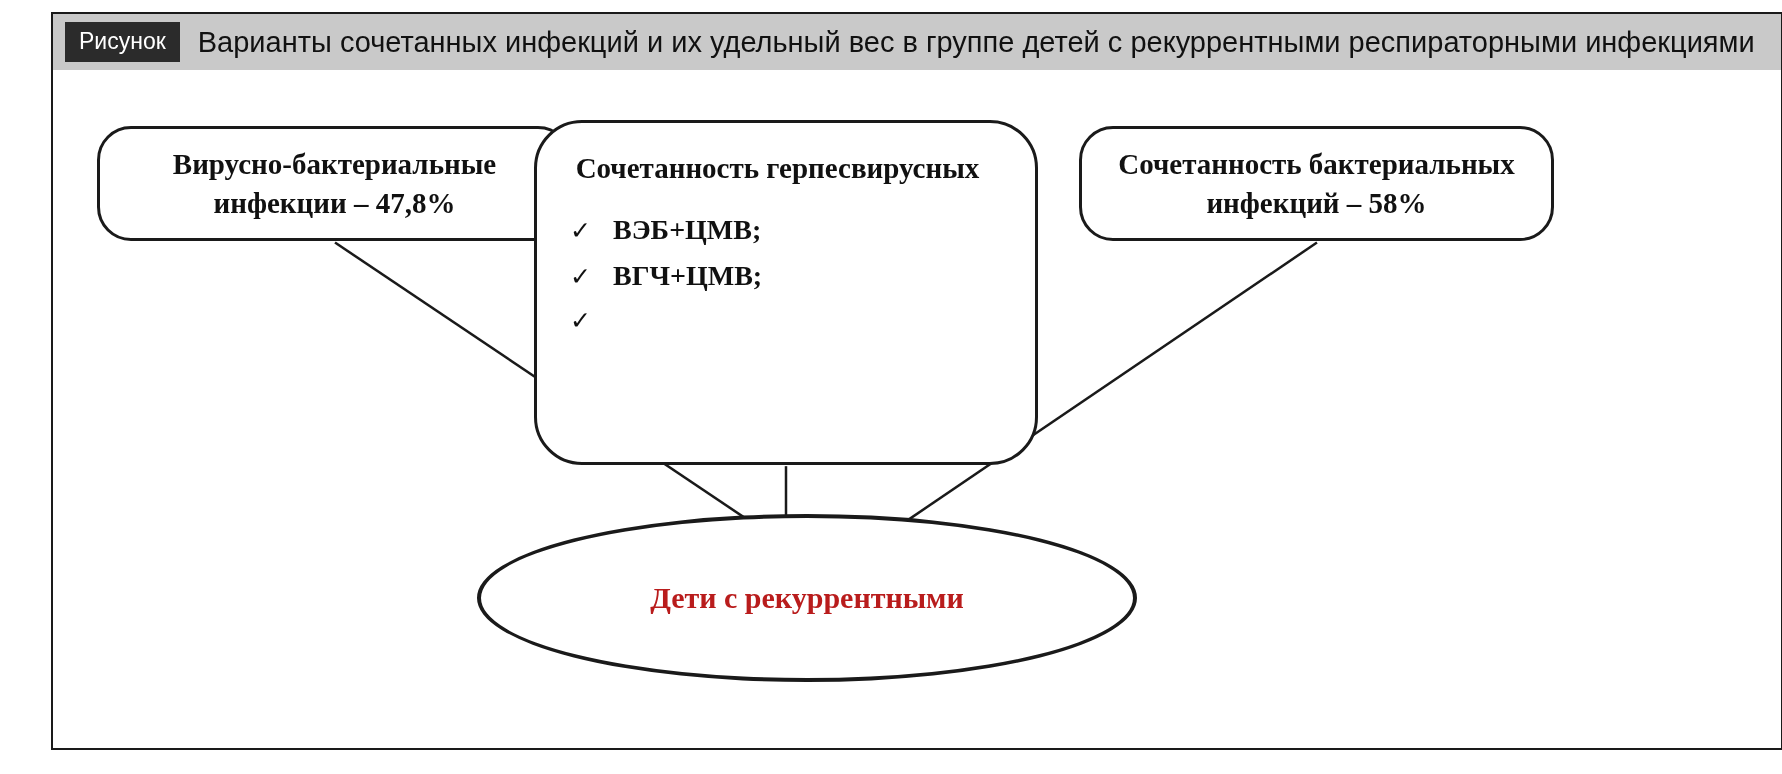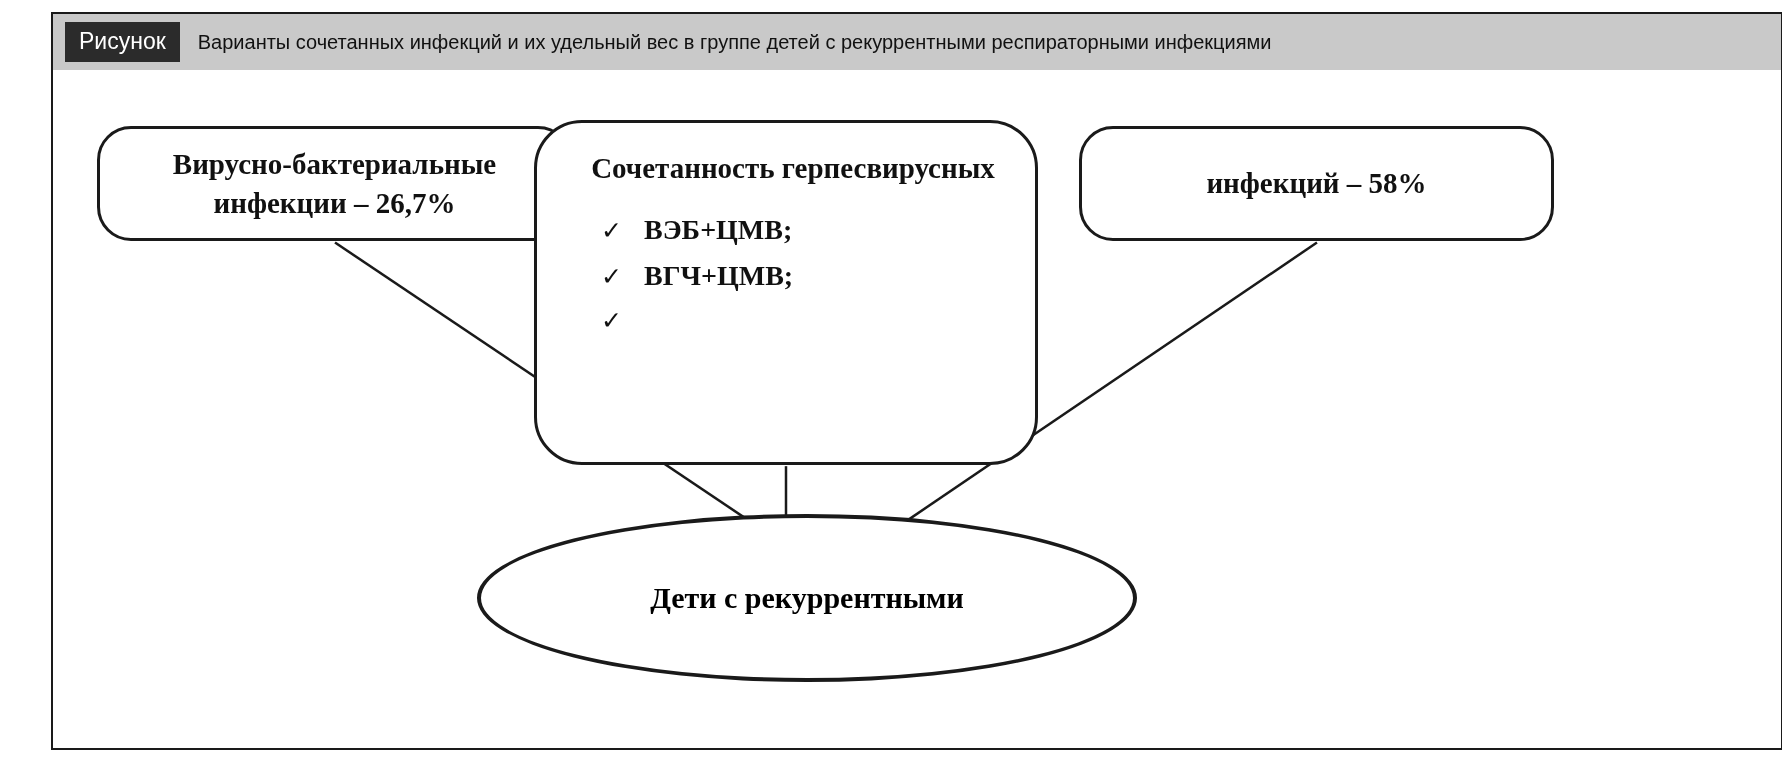--- a/index.html
+++ b/index.html
@@ -44,21 +44,21 @@
     font-family: "Liberation Sans", sans-serif;
     font-size: 23px;
     line-height: 1;
     padding: 8px 14px 9px 14px;
     white-space: nowrap;
   }
   .caption-text {
     margin-left: 18px;
     color: #111111;
     font-family: "Liberation Sans", sans-serif;
-    font-size: 20px;
+    font-size: 29px;
     white-space: nowrap;
   }
 
   
   .canvas {
     position: absolute;
     left: 0;
     top: 58px;
     width: 1732px;
     height: 680px;
@@ -111,21 +111,21 @@
     font-size: 29px;
     line-height: 1.32;
   }
   
   #box-herpes {
     left: 481px;
     top: 50px;
     width: 504px;
     height: 345px;
     border-radius: 48px;
-    padding: 26px 30px 20px 44px;
+    padding: 26px 30px 20px 13px;
     font-size: 29px;
   }
   #box-herpes .hdr {
     text-align: center;
     line-height: 1.35;
   }
   .check-list {
     list-style: none;
     margin: 26px 0 0 0;
     padding: 0 0 0 20px;
@@ -155,21 +155,21 @@
     border: 4px solid #1a1a1a;
     border-radius: 50%;
     display: flex;
     flex-direction: column;
     align-items: center;
     justify-content: center;
     text-align: center;
     font-weight: bold;
     font-size: 30px;
     line-height: 1.35;
-    color: #000000;
+    color: #b91c1c;
   }
 </style>
 </head>
 <body>
 
 <div class="figure-wrap">
 
   <div class="caption-bar">
     <span class="caption-tag">Рисунок</span>
     <span class="caption-text">Варианты сочетанных инфекций и их удельный вес в группе детей с рекуррентными респираторными инфекциями</span>
@@ -178,21 +178,21 @@
   <div class="canvas">
 
     <svg class="lines" viewBox="0 0 1728 676" preserveAspectRatio="none">
       <line x1="282" y1="172" x2="700" y2="452" stroke="#1a1a1a" stroke-width="2.5"></line>
       <line x1="733" y1="395" x2="733" y2="452" stroke="#1a1a1a" stroke-width="2.5"></line>
       <line x1="1264" y1="172" x2="850" y2="452" stroke="#1a1a1a" stroke-width="2.5"></line>
     </svg>
 
     <div class="node node-center-text" id="box-viral-bacterial">
       <span>Вирусно-бактериальные</span>
-      <span>инфекции – 26,7%</span>
+      <span>инфекции – 47,8%</span>
     </div>
 
     <div class="node" id="box-herpes">
       <div class="hdr">
         <div>Сочетанность герпесвирусных</div>
       </div>
       <ul class="check-list">
         <li>
           <span class="check-mark">✓</span>
           <span>ВЭБ+ЦМВ;</span>
@@ -201,20 +201,21 @@
           <span class="check-mark">✓</span>
           <span>ВГЧ+ЦМВ;</span>
         </li>
         <li>
           <span class="check-mark">✓</span>
         </li>
       </ul>
     </div>
 
     <div class="node node-center-text" id="box-bacterial">
+      <span>Сочетанность бактериальных</span>
       <span>инфекций – 58%</span>
     </div>
 
     <div id="ellipse-children">
       <span>Дети с рекуррентными</span>
     </div>
 
   </div>
 </div>
 

